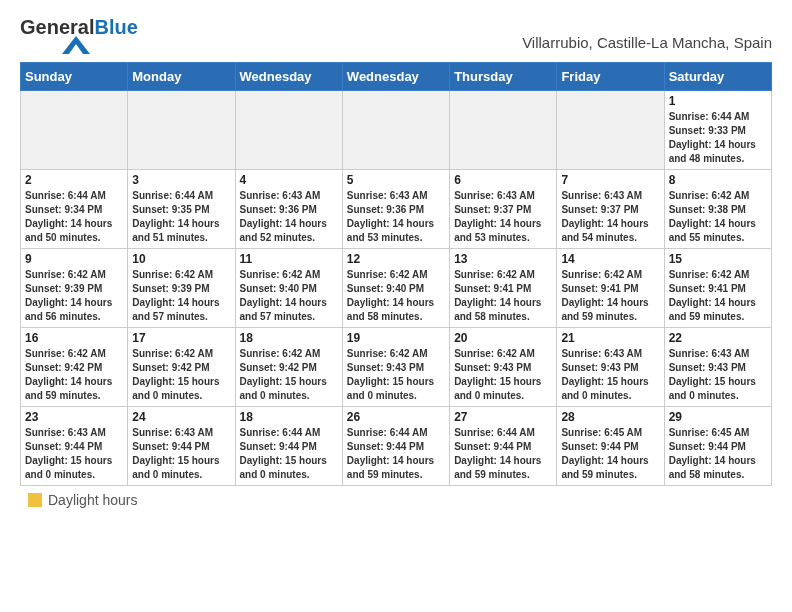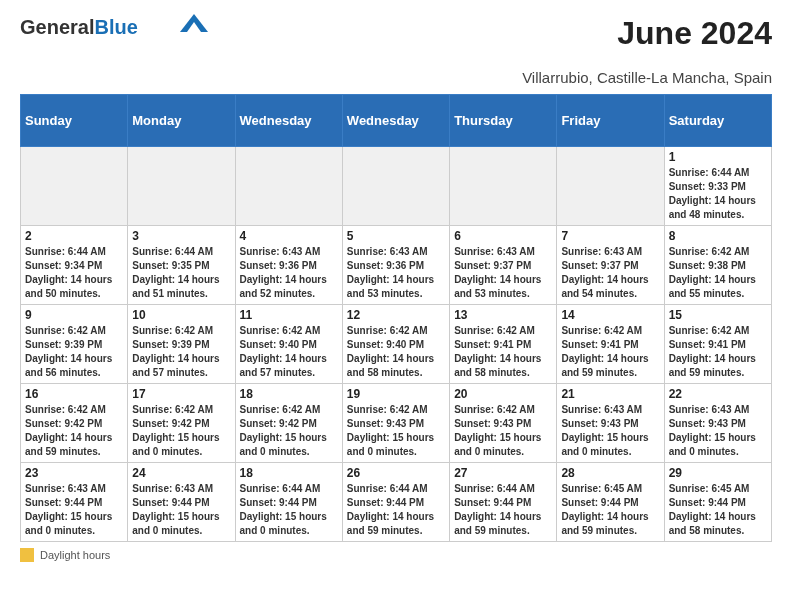--- a/index.html
+++ b/index.html
@@ -11,21 +11,21 @@
       padding: 16px 20px;
     }
     .header-area {
       display: flex;
       justify-content: space-between;
       align-items: flex-start;
       margin-bottom: 8px;
     }
     .logo-area {
       display: flex;
-      flex-direction: row;
+      flex-direction: column;
       align-items: flex-start;
       justify-content: space-between;
     }
     .logo-icon {
       width: 28px;
       height: 18px;
       margin-left: 42px;
       margin-top: -2px;
     }
     .title-area {
@@ -45,21 +45,21 @@
     .calendar {
       width: 100%;
       border-collapse: collapse;
       border: 1px solid #ccc;
     }
     .calendar th {
       background: #2a6db5;
       color: #fff;
       font-size: 13px;
       font-weight: bold;
-      padding: 18px 4px;
+      padding: 6px 4px;
       text-align: left;
       border: 1px solid #3a7dc5;
     }
     .calendar td {
       border: 1px solid #ccc;
       vertical-align: top;
       padding: 3px 4px;
       width: calc(100% / 7);
       background: #fff;
       min-height: 70px;
@@ -83,22 +83,23 @@
     .empty-cell {
       background: #f8f8f8;
     }
     .week-row td {
       min-height: 75px;
     }
     .footer-note {
       display: flex;
       align-items: center;
       margin-top: 6px;
-      font-size: 11px;
+      font-size: 14px;
       color: #555;
+      margin-left: 8px;
     }
     .daylight-box {
       width: 14px;
       height: 14px;
       background: #f0c040;
       margin-right: 6px;
       display: inline-block;
     }
   </style>
 </head>
@@ -108,21 +109,20 @@
   <div class="logo-area">
     <div style="font-family:Arial,sans-serif; line-height:1.1;">
       <span style="font-size:20px; font-weight:bold; color:#333;">General</span><span style="font-size:20px; font-weight:bold; color:#1a6fb5;">Blue</span>
     </div>
     <svg class="logo-icon" viewBox="0 0 28 18" xmlns="http://www.w3.org/2000/svg">
       <polygon points="0,18 14,0 28,18" fill="#1a6fb5"></polygon>
       <polygon points="7,18 14,8 21,18" fill="#fff"></polygon>
     </svg>
   </div>
   <div class="title-area">
-    <div class="month-title">June 2024</div>
     <div class="subtitle">Villarrubio, Castille-La Mancha, Spain</div>
   </div>
 </div>
 
 <table class="calendar">
   <thead>
     <tr>
     <th>Sunday</th>
         <th>Monday</th>
         <th>Wednesday</th>

